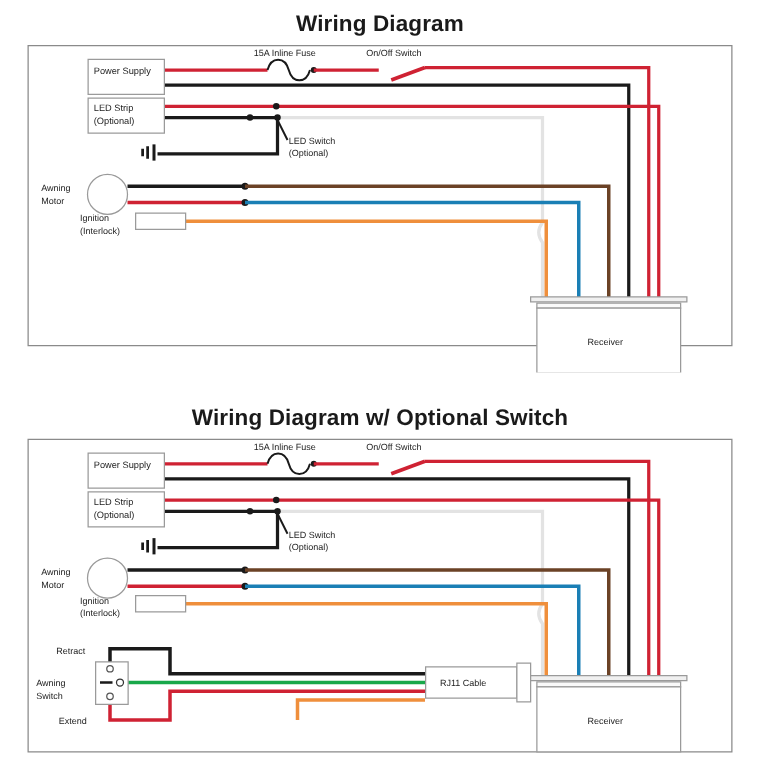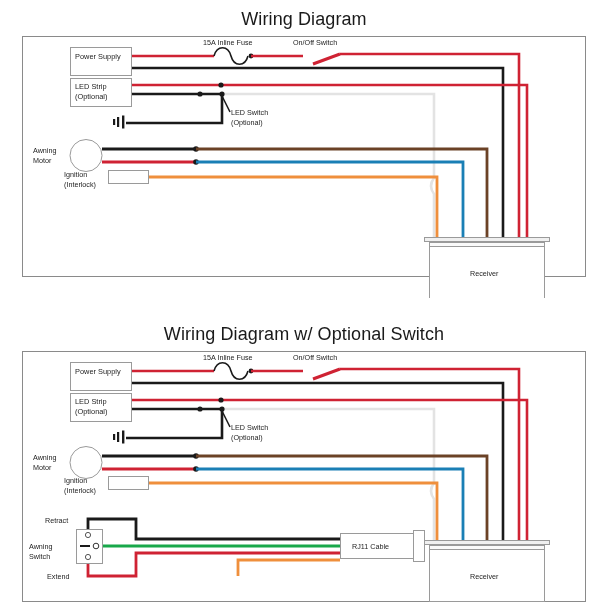--- a/index.html
+++ b/index.html
@@ -21,21 +21,21 @@
   .panel {
     position: absolute;
     left: 0;
     width: 608px;
   }
   #panel-top { top: 0; height: 300px; }
   #panel-bottom { top: 300px; height: 308px; margin-top: 16px; }
 
   .panel-title {
     text-align: center;
-    font-weight: normal;
+    font-weight: bold;
     color: #1a1a1a;
     letter-spacing: 0.1px;
   }
   #title-top {
     font-size: 18px;
     line-height: 18px;
     padding-top: 10px;
   }
   #title-bottom {
     font-size: 18px;

